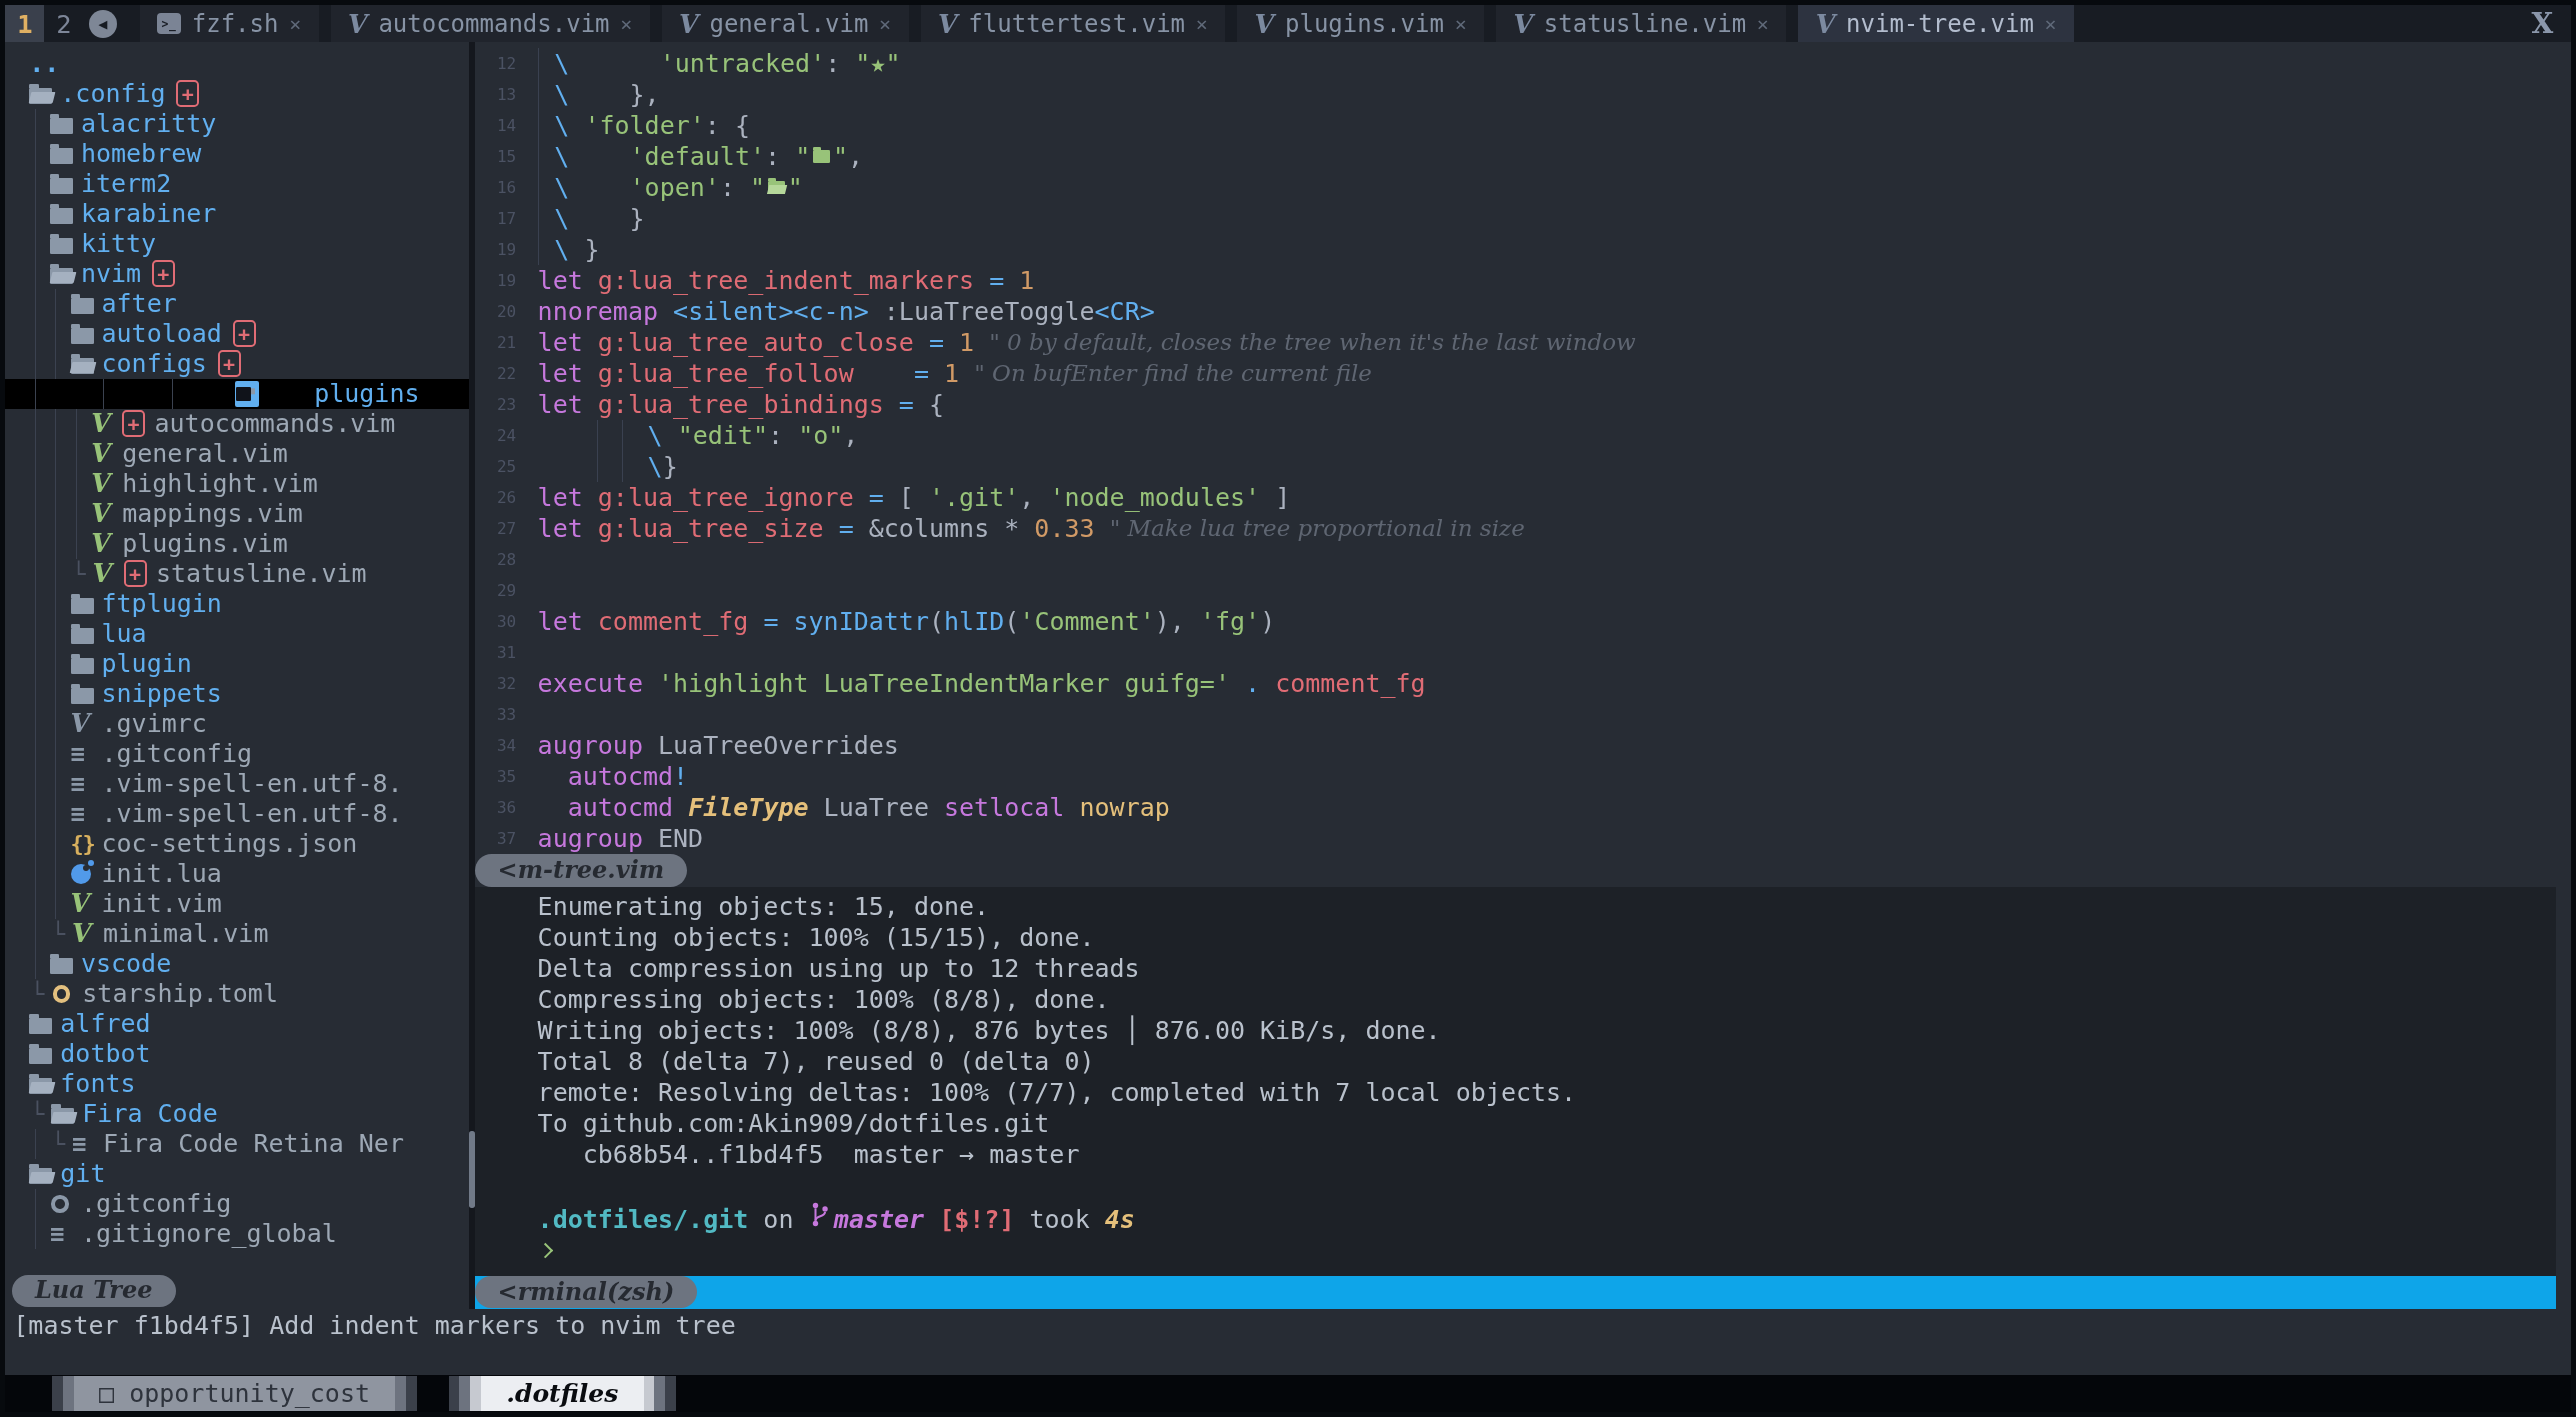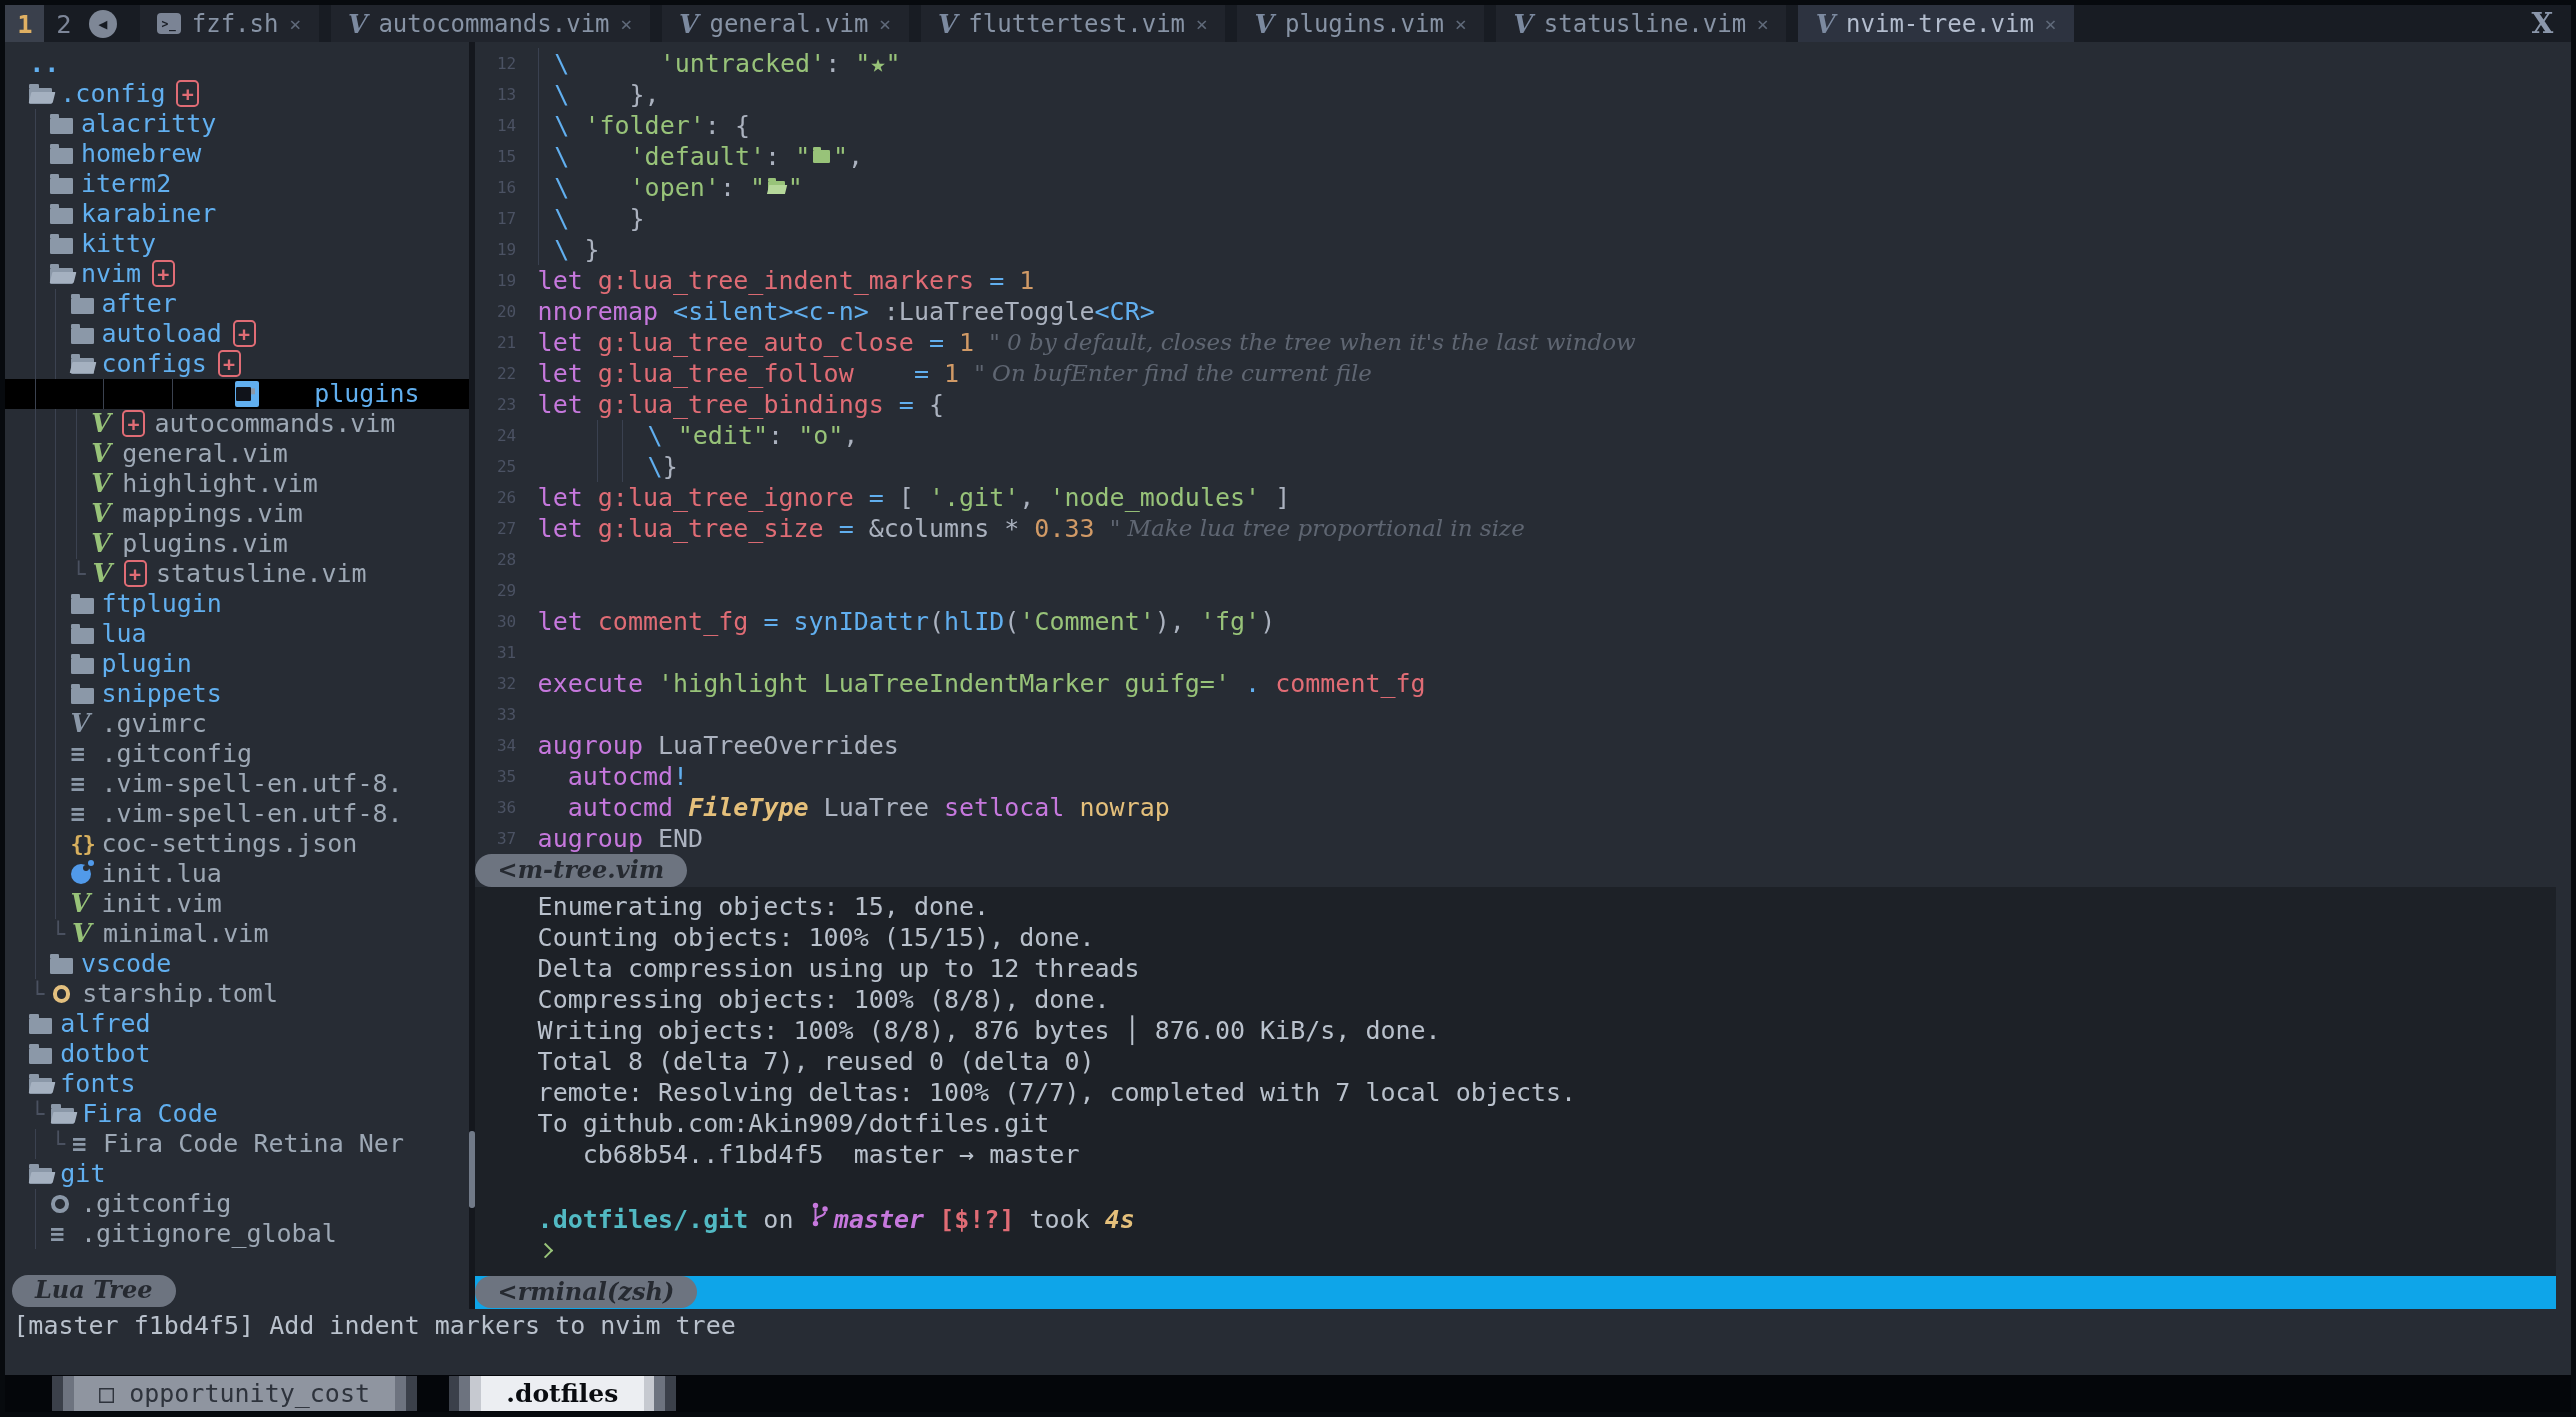--- a/index.html
+++ b/index.html
@@ -107,21 +107,21 @@
   .msgline{height:33px;flex:0 0 auto;display:flex;align-items:center;padding-left:8px;font-size:25px;color:#b9c1cc;background:#272c34;white-space:pre;}
   .subzone{height:33px;flex:0 0 auto;background:#272c34;}
   .tmuxbar{height:37px;flex:0 0 auto;background:#04060a;display:flex;align-items:center;}
   .seg{display:flex;align-items:stretch;height:35px;}
   .seg .st{width:10.7px;}
   .st.d{background:#3b404a;}
   .st.m{background:#6d737f;}
   .st.l{background:#c6c9d0;}
   .seg-body{display:flex;align-items:center;padding:0 25.4px;font-size:25px;}
   .seg.inactive .seg-body{background:#8f95a0;color:#2e333c;}
-  .seg.active .seg-body{background:#eceef2;color:#0a0c10;font-family:"DejaVu Serif",serif;font-weight:bold;}
+  .seg.active .seg-body{background:#eceef2;color:#0a0c10;font-family:"DejaVu Serif",serif;font-style:italic;font-weight:bold;}
   .seg1{margin-left:47px;}
   .seg2{margin-left:32px;}
 </style>
 </head>
 <body>
 
 <div class="frame">
   <div class="app">
 
     <div class="tabbar">

